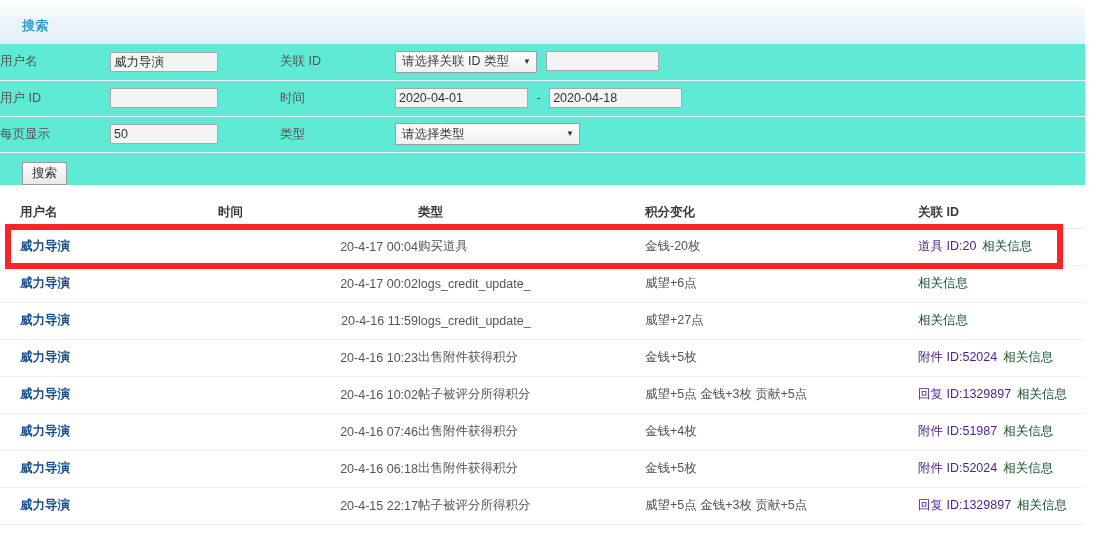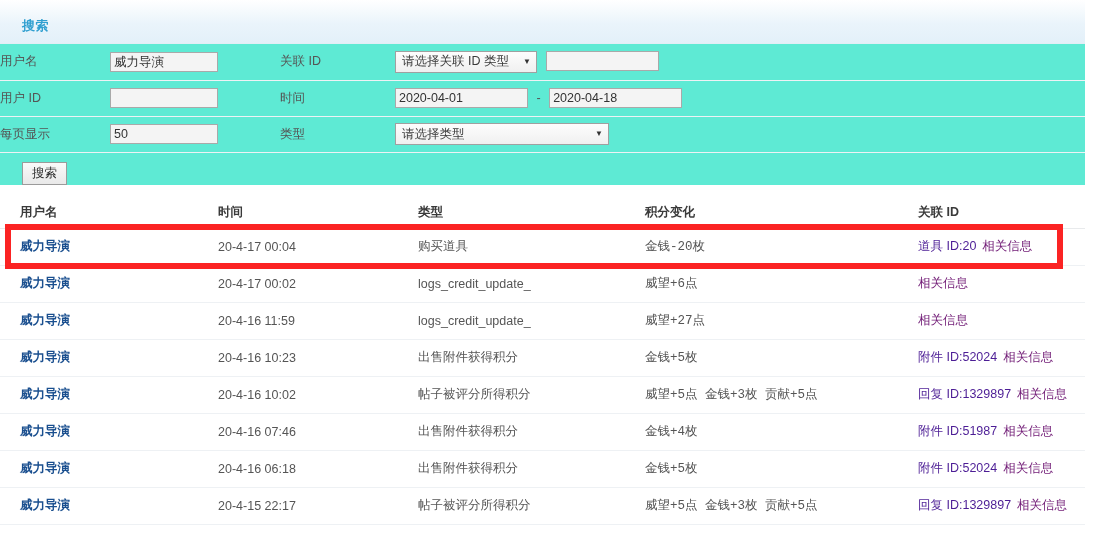--- a/index.html
+++ b/index.html
@@ -87,21 +87,21 @@
     padding: 0 5px 0 6px;
     vertical-align: middle;
   }
   .selbox .caret {
     font-size: 8px;
     color: #333;
     margin-left: 10px;
     line-height: 1;
   }
   .sel-assoc { width: 142px; }
-  .sel-type { width: 214px; text-align: center; }
+  .sel-type { width: 185px; text-align: center; }
 
   .dash { padding: 0 5px; color: #555; }
 
   .btn-row { padding: 9px 0 0 22px; }
   button.search-btn {
     font-family: "Liberation Sans", "DejaVu Sans", sans-serif;
     font-size: 12.5px;
     color: #2b2b2b;
     padding: 3px 9px;
     border: 1px solid #9b9b9b;
@@ -129,32 +129,32 @@
   }
   table.result-table td {
     font-size: 12.5px;
     color: #555555;
     height: 36px;
     padding: 0;
     border-bottom: 1px solid #eef1f4;
     vertical-align: middle;
   }
   .c-user  { width: 198px; padding-left: 20px !important; }
-  .c-time  { width: 200px; }
+  .c-time  { width: 200px; text-align: right; }
   .c-type  { width: 227px; }
-  .c-delta { width: 273px; font-family: Liberation Mono, monospace; }
+  .c-delta { width: 273px; }
   .c-assoc { width: 167px; }
 
   a.user-link {
     color: #1a4f8f;
     font-weight: bold;
     text-decoration: none;
   }
   a.rel-link {
-    color: #701a75;
+    color: #14532d;
     text-decoration: none;
   }
   span.assoc-id {
     color: #4c1d95;
   }
   .assoc-cell { white-space: nowrap; }
   .assoc-gap { display: inline-block; width: 6px; }
 
   
   #highlight-box {

